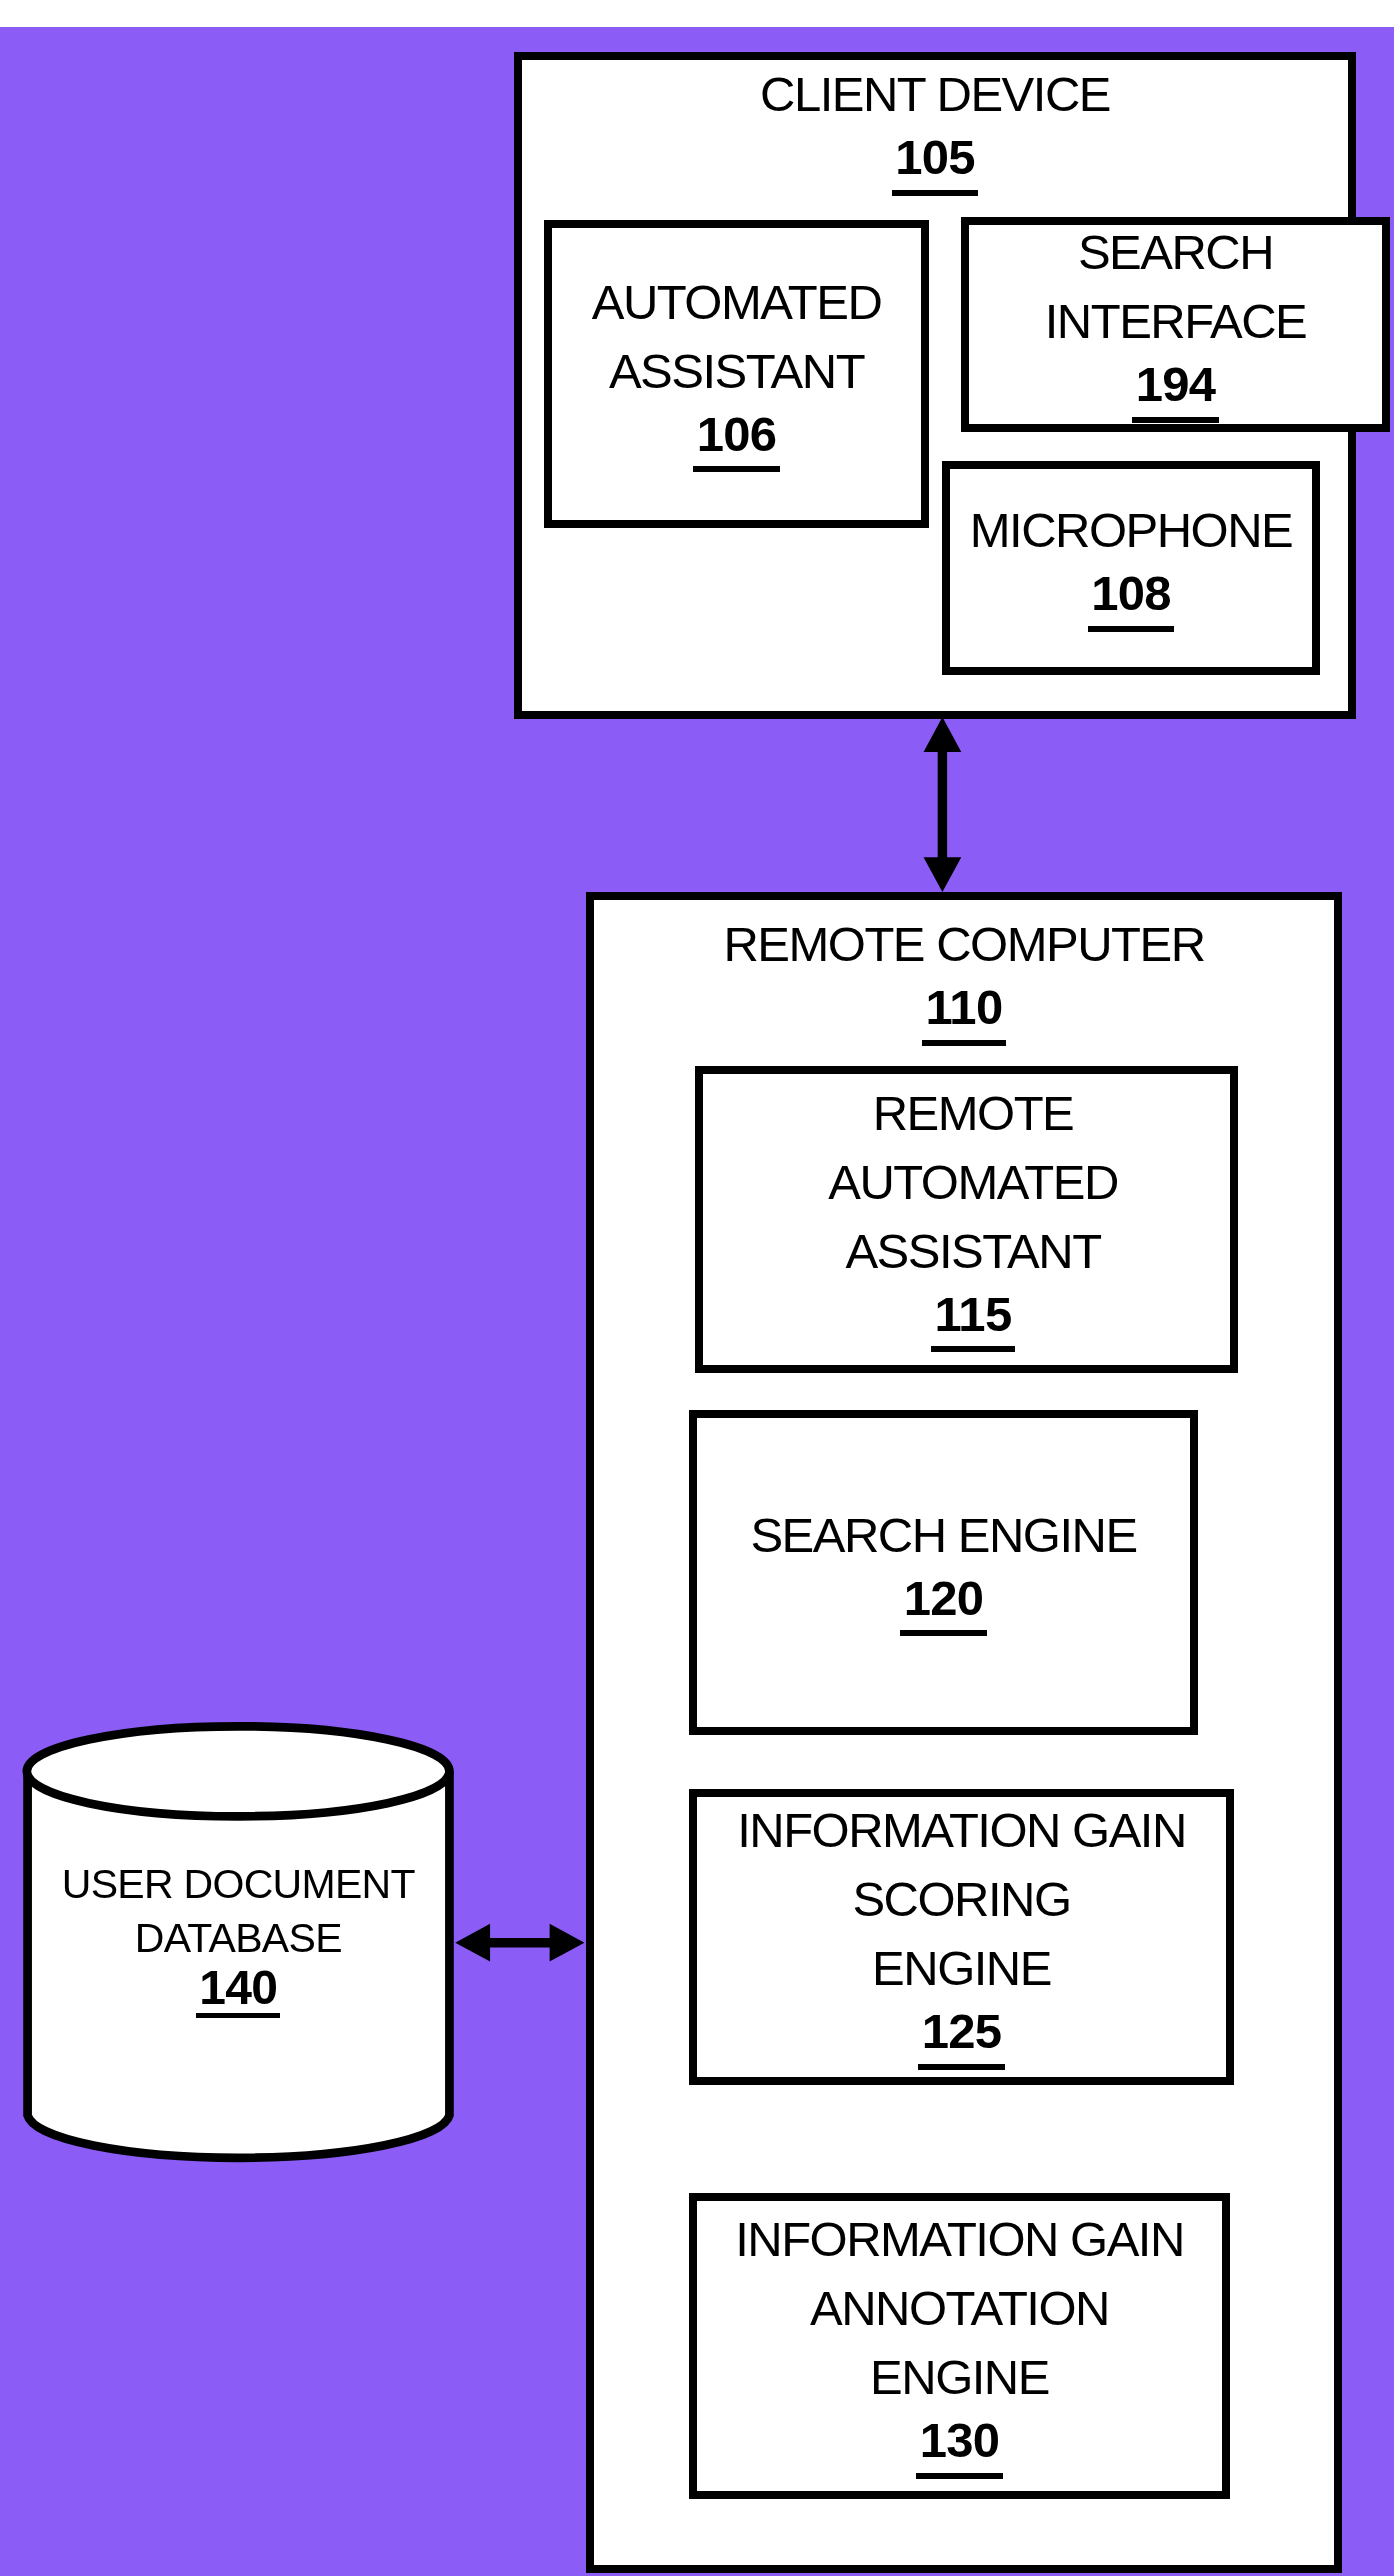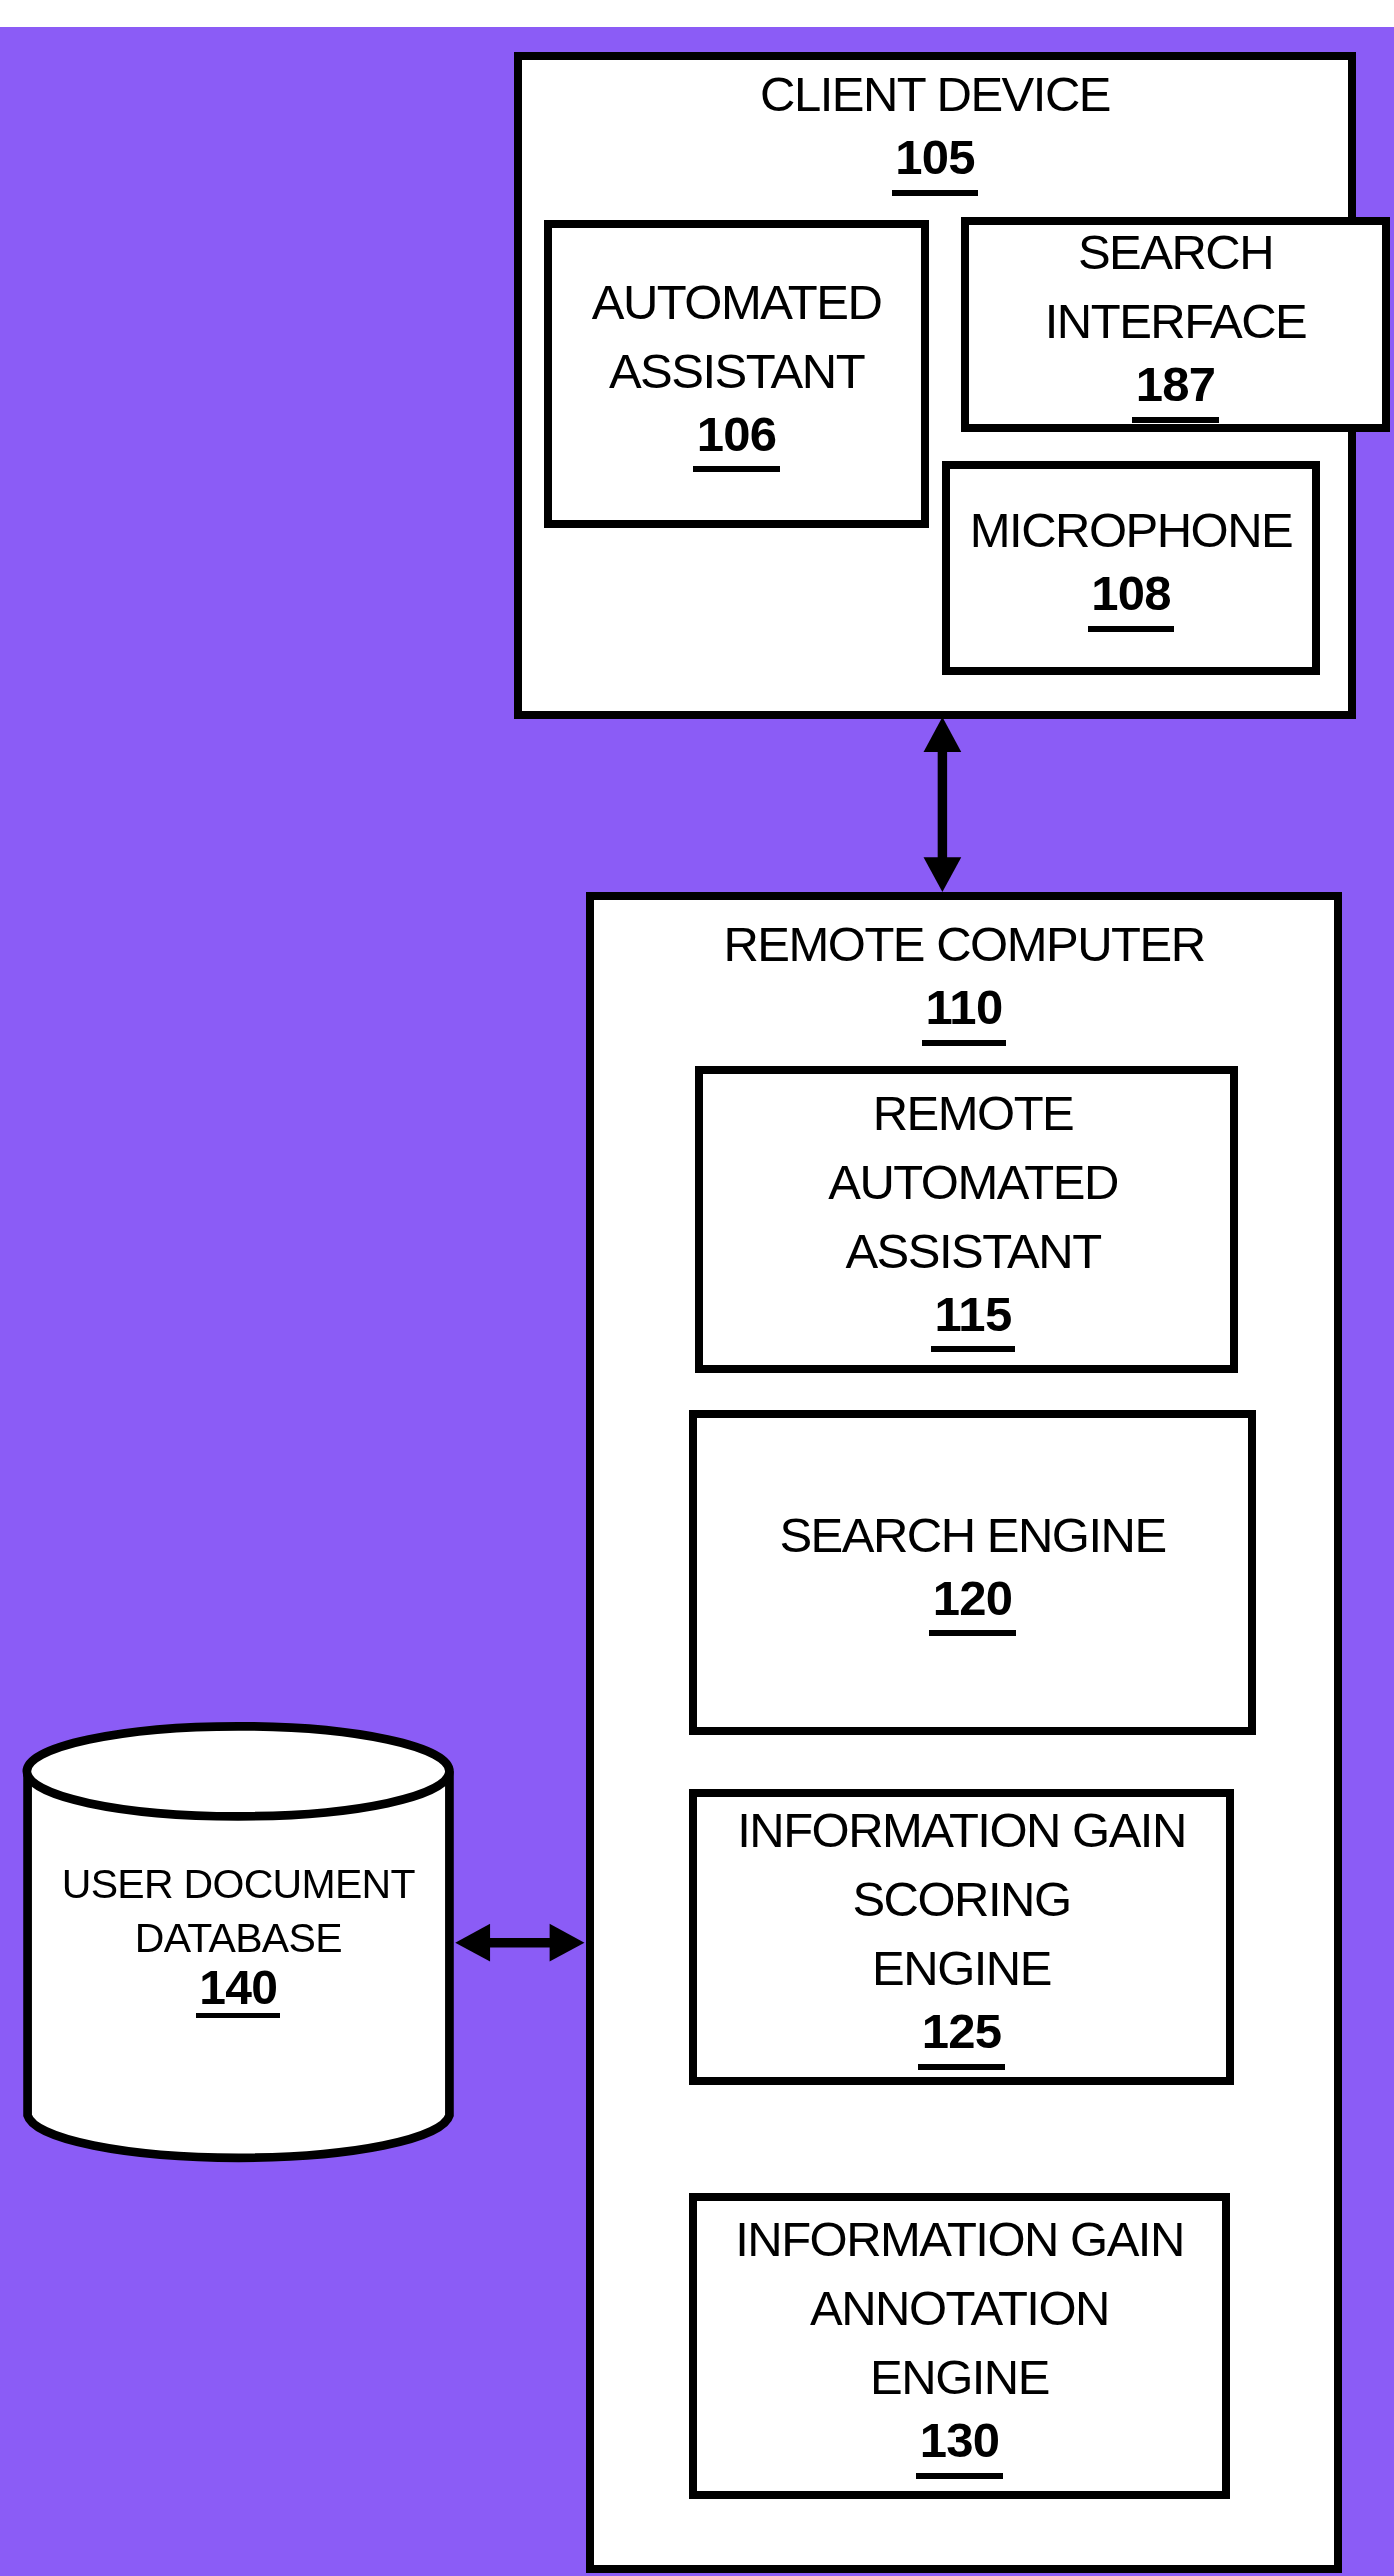--- a/index.html
+++ b/index.html
@@ -51,21 +51,21 @@
     padding: 0 3.6px 3.6px 3.6px;
     border-bottom: 6.5px solid #000000;
   }
   .box-title { width: 100%; }
   #client-device   { left: 514px;  top: 25px;   width: 842px; height: 667px; }
   #remote-computer { left: 586px;  top: 865px; width: 756px; height: 1681px; padding-top: 10.2px; }
   #automated-assistant { left: 22px;  top: 160px; width: 385px; height: 308px; }
   #search-interface    { left: 439px; top: 157px; width: 429px; height: 215px; }
   #microphone          { left: 420px; top: 401px; width: 378px; height: 214px; }
   #remote-automated-assistant { left: 101px; top: 166px;  width: 543px; height: 307px; padding-left: 13px; }
-  #search-engine              { left: 95px; top: 510px;  width: 567px; height: 325px; }
+  #search-engine              { left: 95px; top: 510px;  width: 509px; height: 325px; }
   #ig-scoring-engine          { left: 95px; top: 889px; width: 545px; height: 296px; }
   #ig-annotation-engine       { left: 95px; top: 1293px; width: 541px; height: 306px; }
   #database-label {
     position: absolute;
     left: 20.3px; top: 1830px; width: 436px;
     text-align: center;
   }
   #database-label .label-line {
     font-size: 41px;
     line-height: 54px;
@@ -117,21 +117,21 @@
       <div class="label-line">ASSISTANT</div>
       <div class="ref-line">
         <span class="ref-num">106</span>
       </div>
     </div>
 
     <div class="inner-box" id="search-interface">
       <div class="label-line">SEARCH</div>
       <div class="label-line">INTERFACE</div>
       <div class="ref-line">
-        <span class="ref-num">187</span>
+        <span class="ref-num">194</span>
       </div>
     </div>
 
     <div class="inner-box" id="microphone">
       <div class="label-line">MICROPHONE</div>
       <div class="ref-line">
         <span class="ref-num">108</span>
       </div>
     </div>
   </div>

